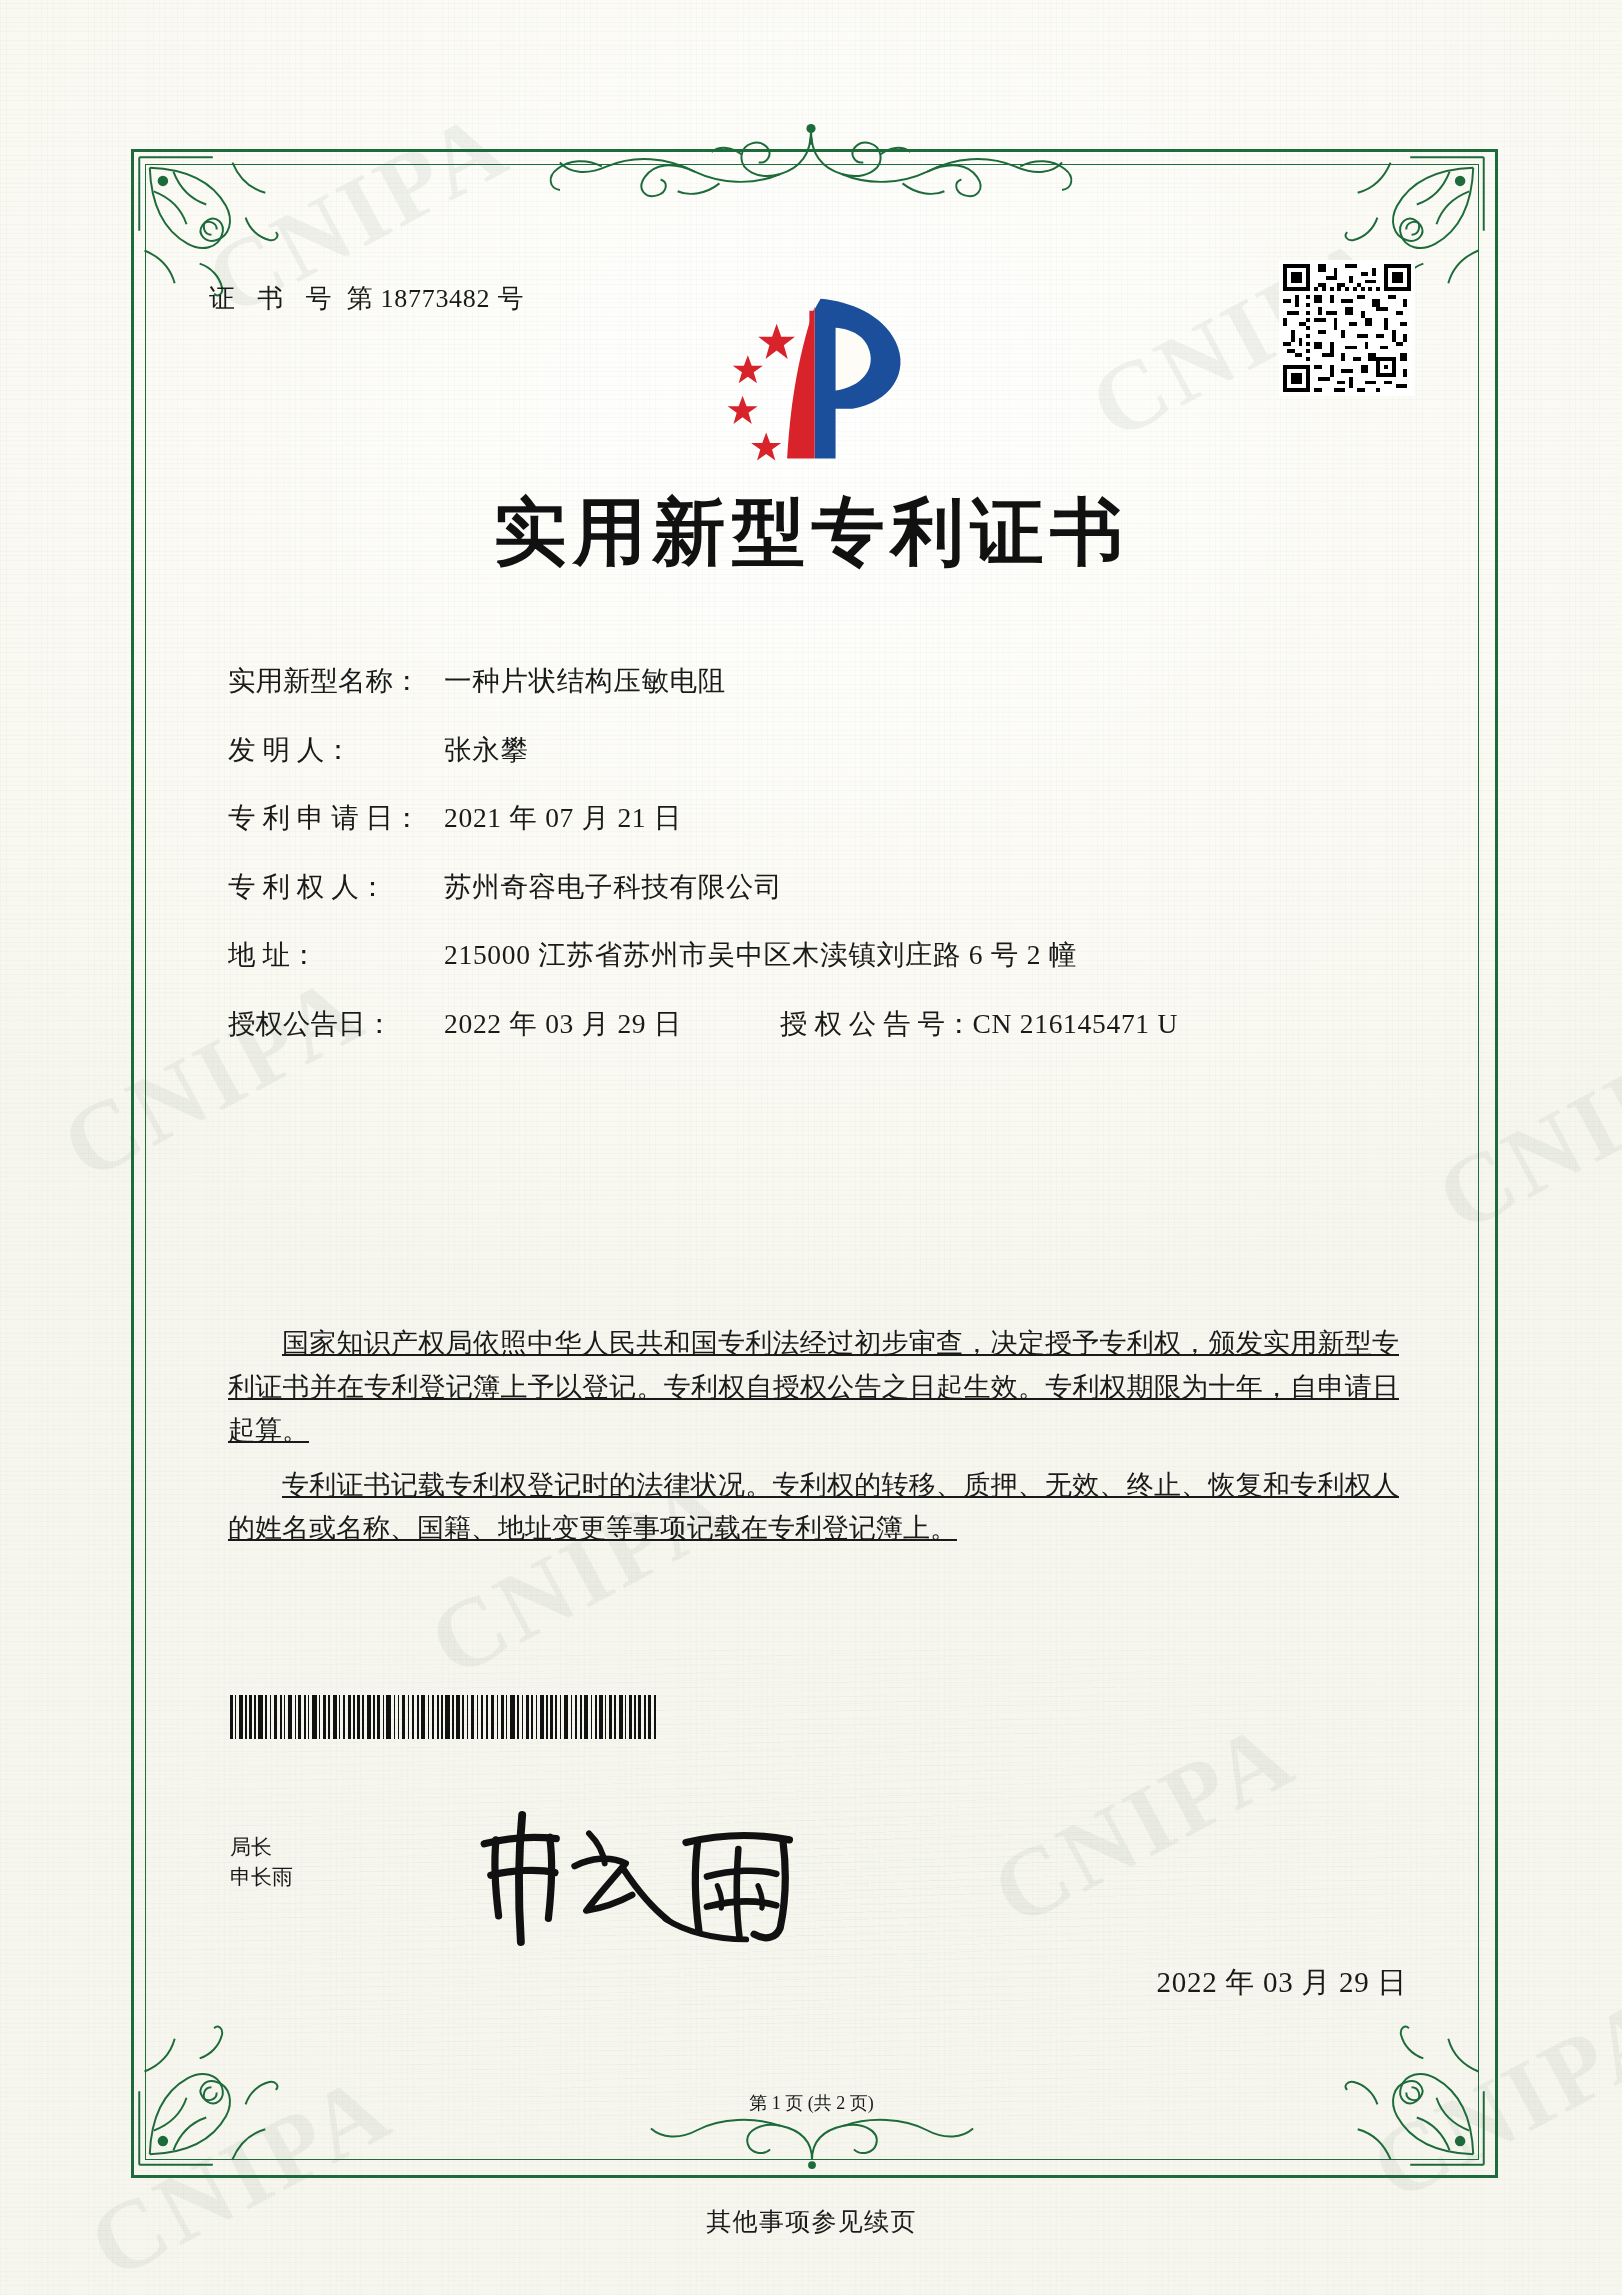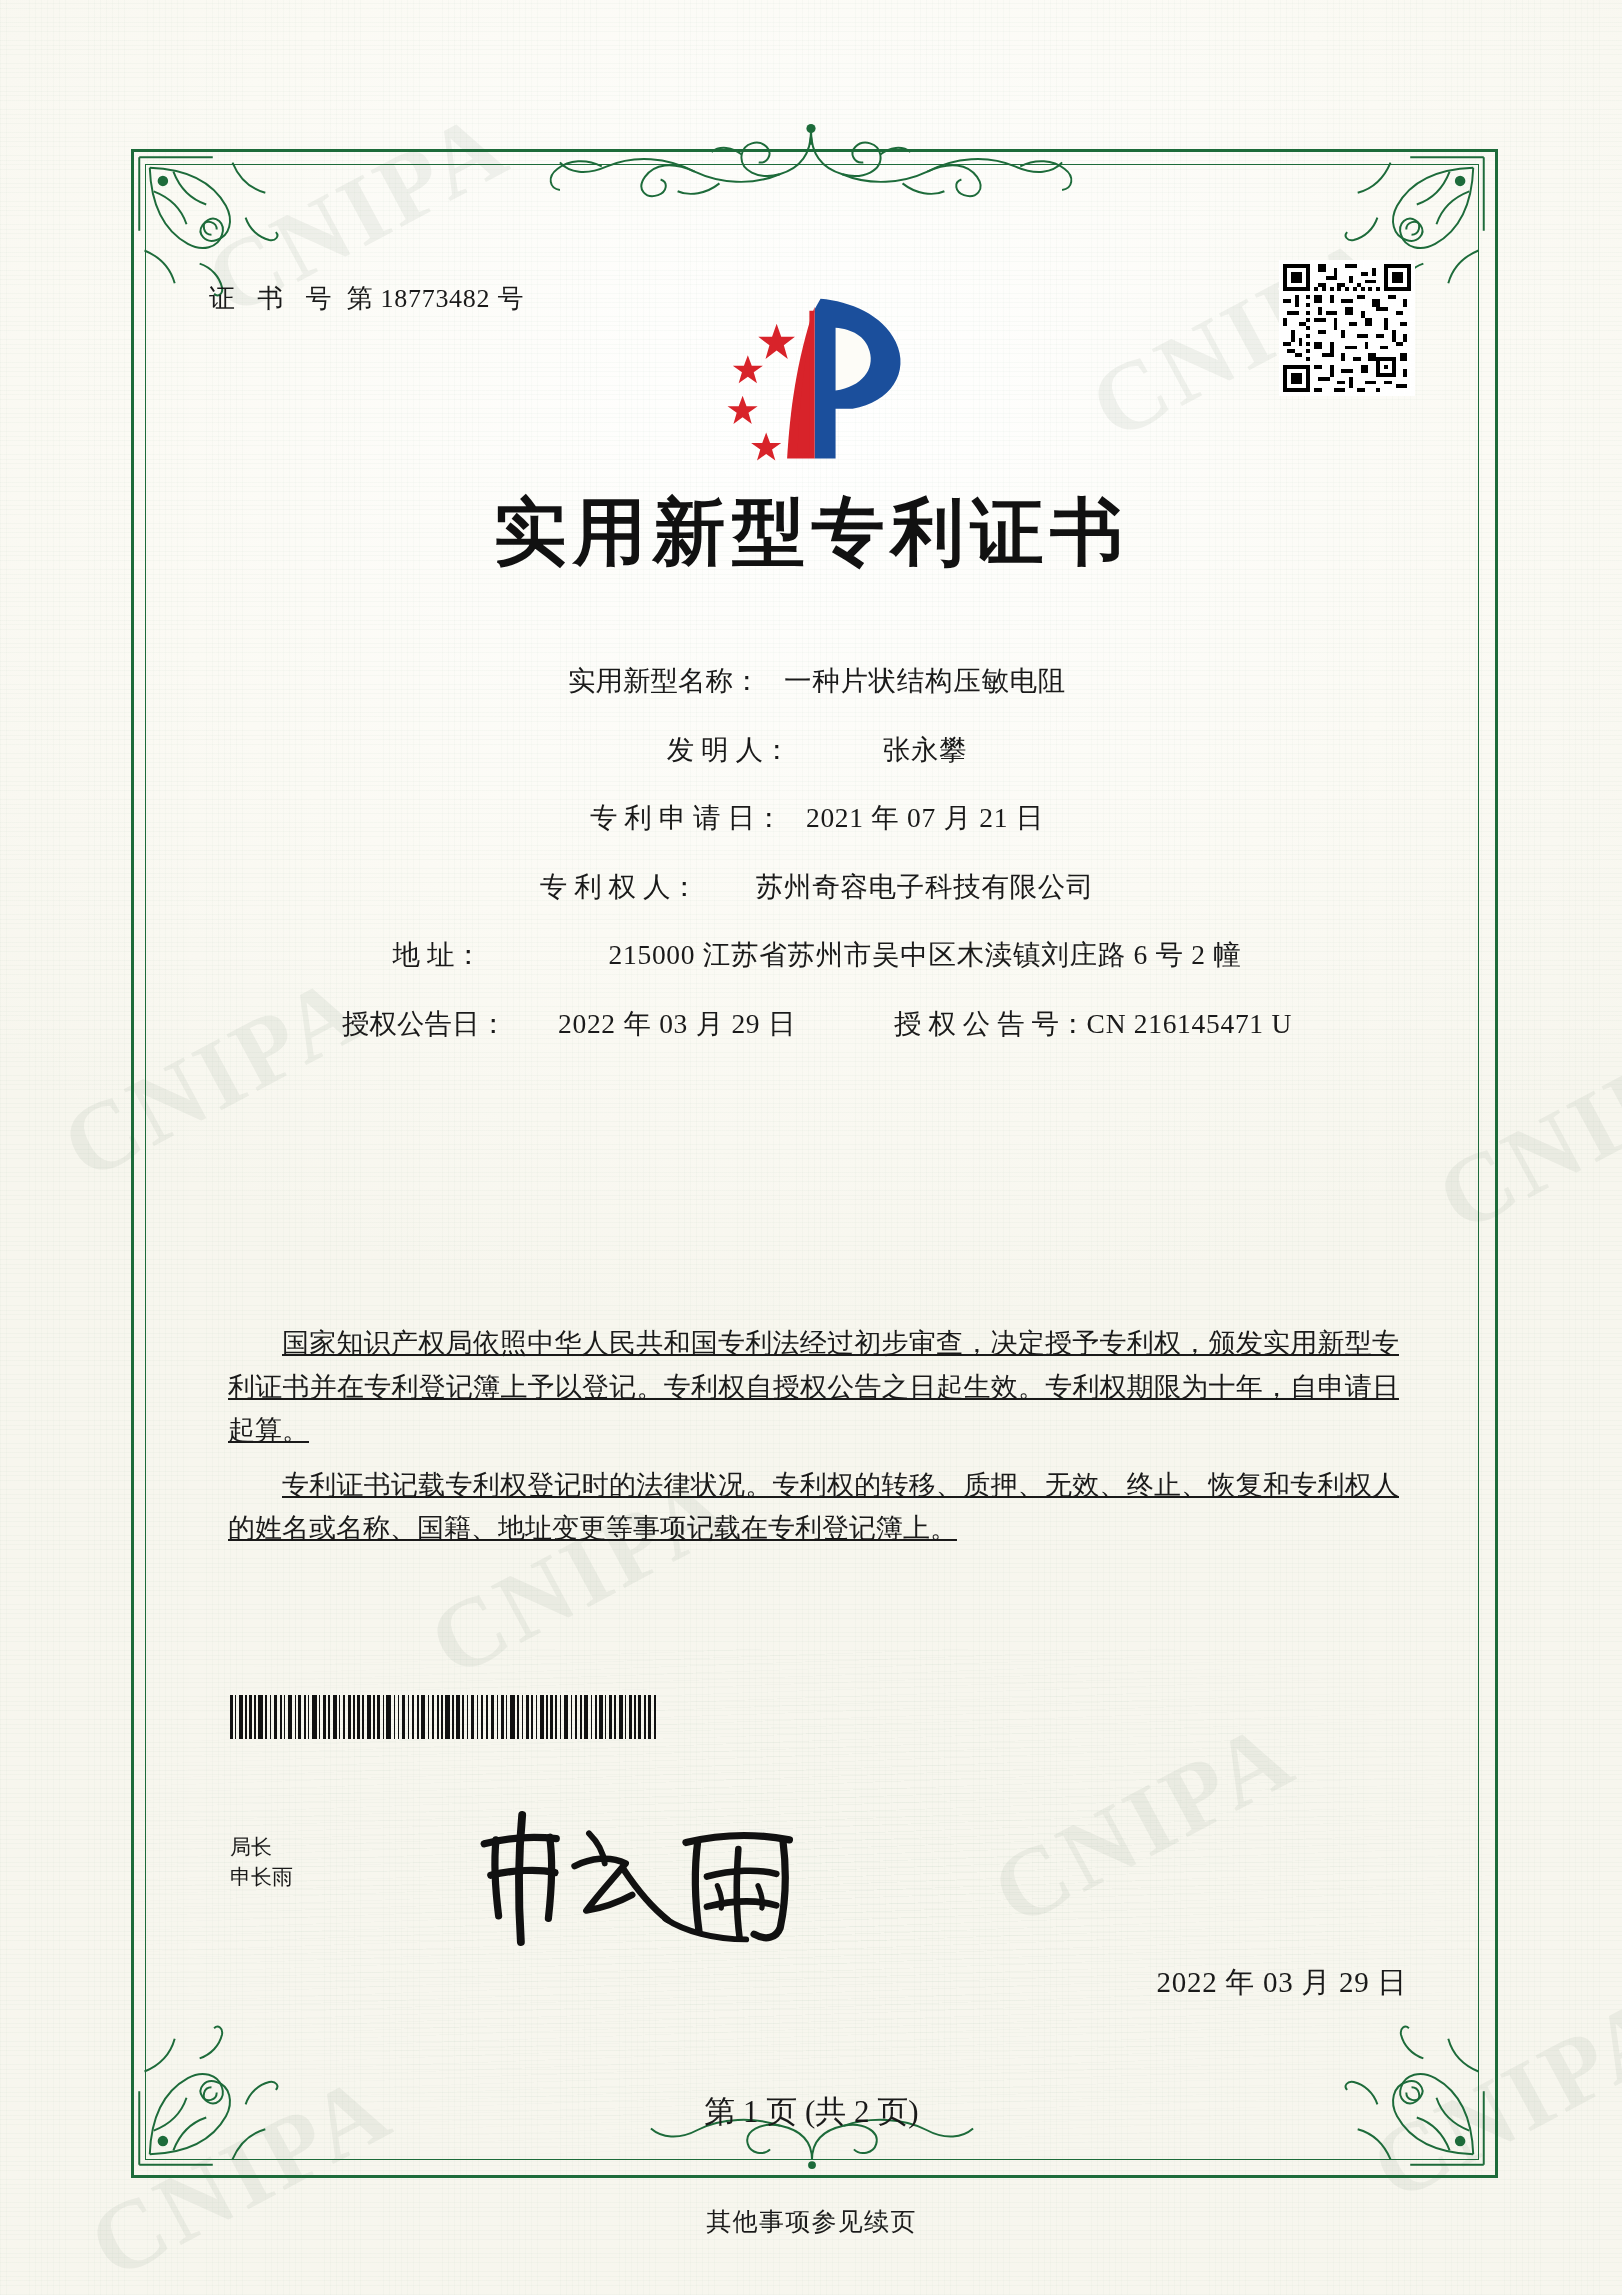--- a/index.html
+++ b/index.html
@@ -140,21 +140,20 @@
     left: 228px; top: 667px;
     width: 1178px;
     font-size: 27.5px;
     line-height: 1;
   }
   .field-row {
     display: flex;
     align-items: baseline;
     margin-bottom: 41px;
     white-space: nowrap;
-    justify-content: center;
   }
   .f-label {
     display: inline-block;
     width: 216px;
     flex: 0 0 216px;
   }
   .f-value { letter-spacing: 0.7px; }
   .f-value.mono { font-family: "Liberation Mono", "DejaVu Sans Mono", monospace; font-size: 26px; letter-spacing: 1.3px; }
 
   .grant-row { display: flex; align-items: baseline; white-space: nowrap; }
@@ -198,21 +197,21 @@
     position: absolute;
     right: 216px; top: 1963px;
     font-size: 29px;
     letter-spacing: 0.7px;
   }
 
   .page-num {
     position: absolute;
     left: 0; right: 0; top: 2091px;
     text-align: center;
-    font-size: 31px;
+    font-size: 18px;
   }
 
   .footer-note {
     position: absolute;
     left: 0; right: 0; top: 2205px;
     text-align: center;
     font-size: 25px;
     letter-spacing: 1.3px;
   }
 </style>

